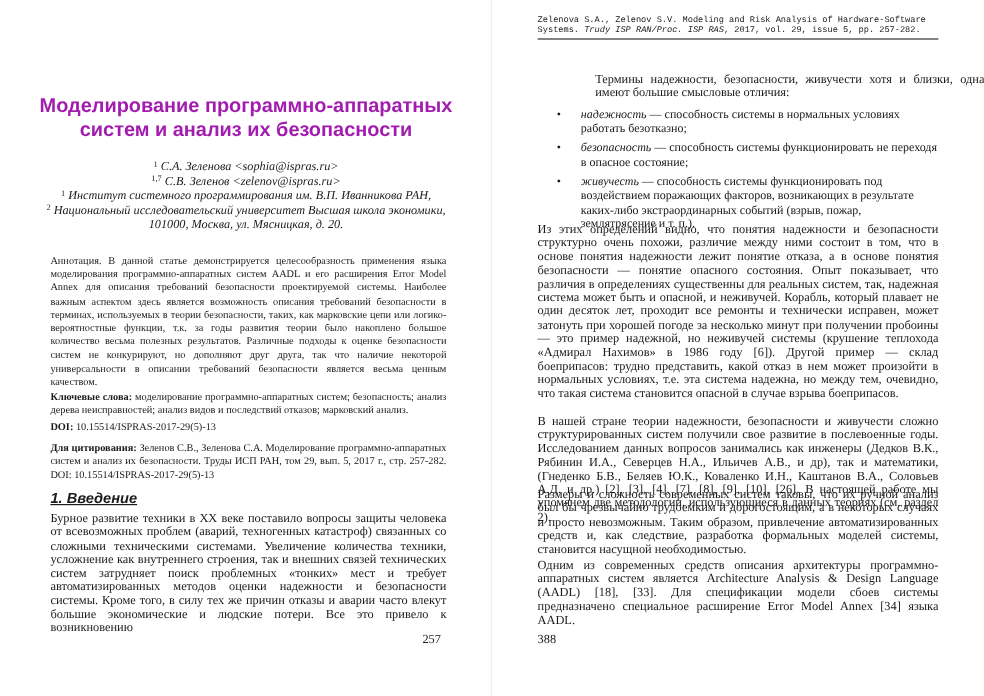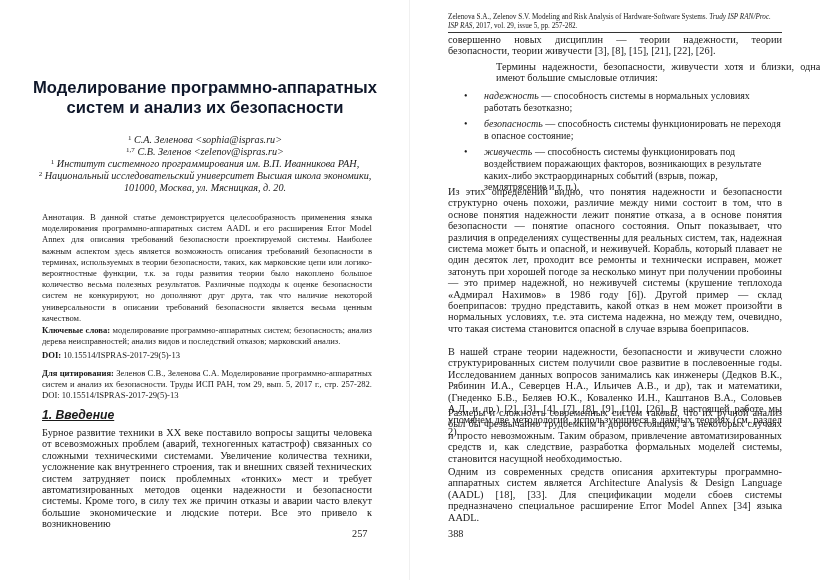--- a/index.html
+++ b/index.html
@@ -3,38 +3,38 @@
 <meta charset="utf-8">
 <style>
   html, body { margin: 0; padding: 0; background: #ffffff; }
   body { width: 820px; height: 580px; position: relative; overflow: hidden; color: #1a1a1a; font-family: "Liberation Serif", serif; }
   .page { position: absolute; top: 0; height: 580px; }
   .page-left { left: 0; width: 410px; }
   .page-right { left: 410px; width: 410px; }
   .gutter { position: absolute; left: 409px; top: 0; width: 1px; height: 580px; background: #f0f0f0; }
 
   .title { position: absolute; left: 20px; width: 370px; top: 78px; text-align: center;
-           font-family: "Liberation Sans", sans-serif; font-weight: bold; font-size: 16.6px; line-height: 20px; color: #0f172a; }
+           font-family: "Liberation Sans", sans-serif; font-weight: bold; font-size: 16.6px; line-height: 20px; color: #a21caf; }
   .authors { position: absolute; left: 20px; width: 370px; top: 134px; text-align: center;
              font-style: italic; font-size: 10.2px; line-height: 12px; }
   .authors .aff { font-size: 10.2px; }
   .authors sup { font-size: 7px; font-style: normal; vertical-align: 3px; line-height: 0; }
 
   .block { position: absolute; left: 42px; width: 330px; text-align: justify; font-size: 8.6px; line-height: 11.2px; }
   .abstract { top: 212px; }
   .keywords { top: 325px; }
   .doi { top: 350px; }
   .citation { top: 368px; }
   b { font-weight: bold; }
 
   .h1 { position: absolute; left: 42px; top: 408px; font-family: "Liberation Sans", sans-serif; font-style: italic; font-weight: bold; font-size: 12.2px; text-decoration: underline; }
   .intro { position: absolute; left: 42px; width: 330px; top: 427px; text-align: justify; font-size: 10.3px; line-height: 11.4px; }
   .pagenum-left { position: absolute; left: 352px; top: 528px; font-size: 10.3px; }
 
-  .runhead { position: absolute; left: 38px; width: 334px; top: 13px; font-size: 7.2px; line-height: 9px; }
+  .runhead { position: absolute; left: 38px; width: 334px; top: 13px; font-size: 7.2px; line-height: 9px; font-family: Liberation Mono, monospace; }
   .runhead i { font-style: italic; }
   .rule { position: absolute; left: 38px; width: 334px; top: 32px; height: 0; border-top: 1.2px solid #333; }
   .rtext { position: absolute; left: 38px; width: 334px; text-align: justify; font-size: 10.3px; line-height: 11.4px; }
   .r1 { top: 34px; }
   .r2 { top: 61px; margin-left: 48px; }
   .bullets { position: absolute; left: 38px; width: 334px; top: 90px; font-size: 10px; line-height: 11.6px; margin: 0; padding: 0; list-style: none; }
   .bullets li { position: relative; padding-left: 36px; margin-bottom: 5px; }
   .bullets li .dot { position: absolute; left: 16px; top: 0; }
   .bullets li i { font-style: italic; }
   .r3 { top: 186px; }
@@ -74,21 +74,20 @@
 
   <div class="pagenum-left">257</div>
 </div>
 
 <div class="gutter"></div>
 
 <div class="page page-right">
   <div class="runhead"><span>Zelenova S.A., Zelenov S.V. Modeling and Risk Analysis of Hardware-Software Systems. </span><i>Trudy ISP RAN/Proc. ISP RAS</i><span>, 2017, vol. 29, issue 5, pp. 257-282.</span></div>
   <div class="rule"></div>
 
-  <p class="rtext r1">совершенно новых дисциплин — теории надежности, теории безопасности, теории живучести [3], [8], [15], [21], [22], [26].</p>
   <p class="rtext r2">Термины надежности, безопасности, живучести хотя и близки, однако имеют большие смысловые отличия:</p>
 
   <ul class="bullets">
     <li><span class="dot">•</span><i>надежность</i><span> — способность системы в нормальных условиях работать безотказно;</span></li>
     <li><span class="dot">•</span><i>безопасность</i><span> — способность системы функционировать не переходя в опасное состояние;</span></li>
     <li><span class="dot">•</span><i>живучесть</i><span> — способность системы функционировать под воздействием поражающих факторов, возникающих в результате каких-либо экстраординарных событий (взрыв, пожар, землятрясение и т. п.).</span></li>
   </ul>
 
   <p class="rtext r3">Из этих определений видно, что понятия надежности и безопасности структурно очень похожи, различие между ними состоит в том, что в основе понятия надежности лежит понятие отказа, а в основе понятия безопасности — понятие опасного состояния. Опыт показывает, что различия в определениях существенны для реальных систем, так, надежная система может быть и опасной, и неживучей. Корабль, который плавает не один десяток лет, проходит все ремонты и технически исправен, может затонуть при хорошей погоде за несколько минут при получении пробоины — это пример надежной, но неживучей системы (крушение теплохода «Адмирал Нахимов» в 1986 году [6]). Другой пример — склад боеприпасов: трудно представить, какой отказ в нем может произойти в нормальных условиях, т.е. эта система надежна, но между тем, очевидно, что такая система становится опасной в случае взрыва боеприпасов.</p>
   <p class="rtext r4">В нашей стране теории надежности, безопасности и живучести сложно структурированных систем получили свое развитие в послевоенные годы. Исследованием данных вопросов занимались как инженеры (Дедков В.К., Рябинин И.А., Северцев Н.А., Ильичев А.В., и др), так и математики, (Гнеденко Б.В., Беляев Ю.К., Коваленко И.Н., Каштанов В.А., Соловьев А.Д. и др.) [2], [3], [4], [7]. [8], [9], [10], [26]. В настоящей работе мы упомянем две методологии, использующиеся в данных теориях (см. раздел 2).</p>

